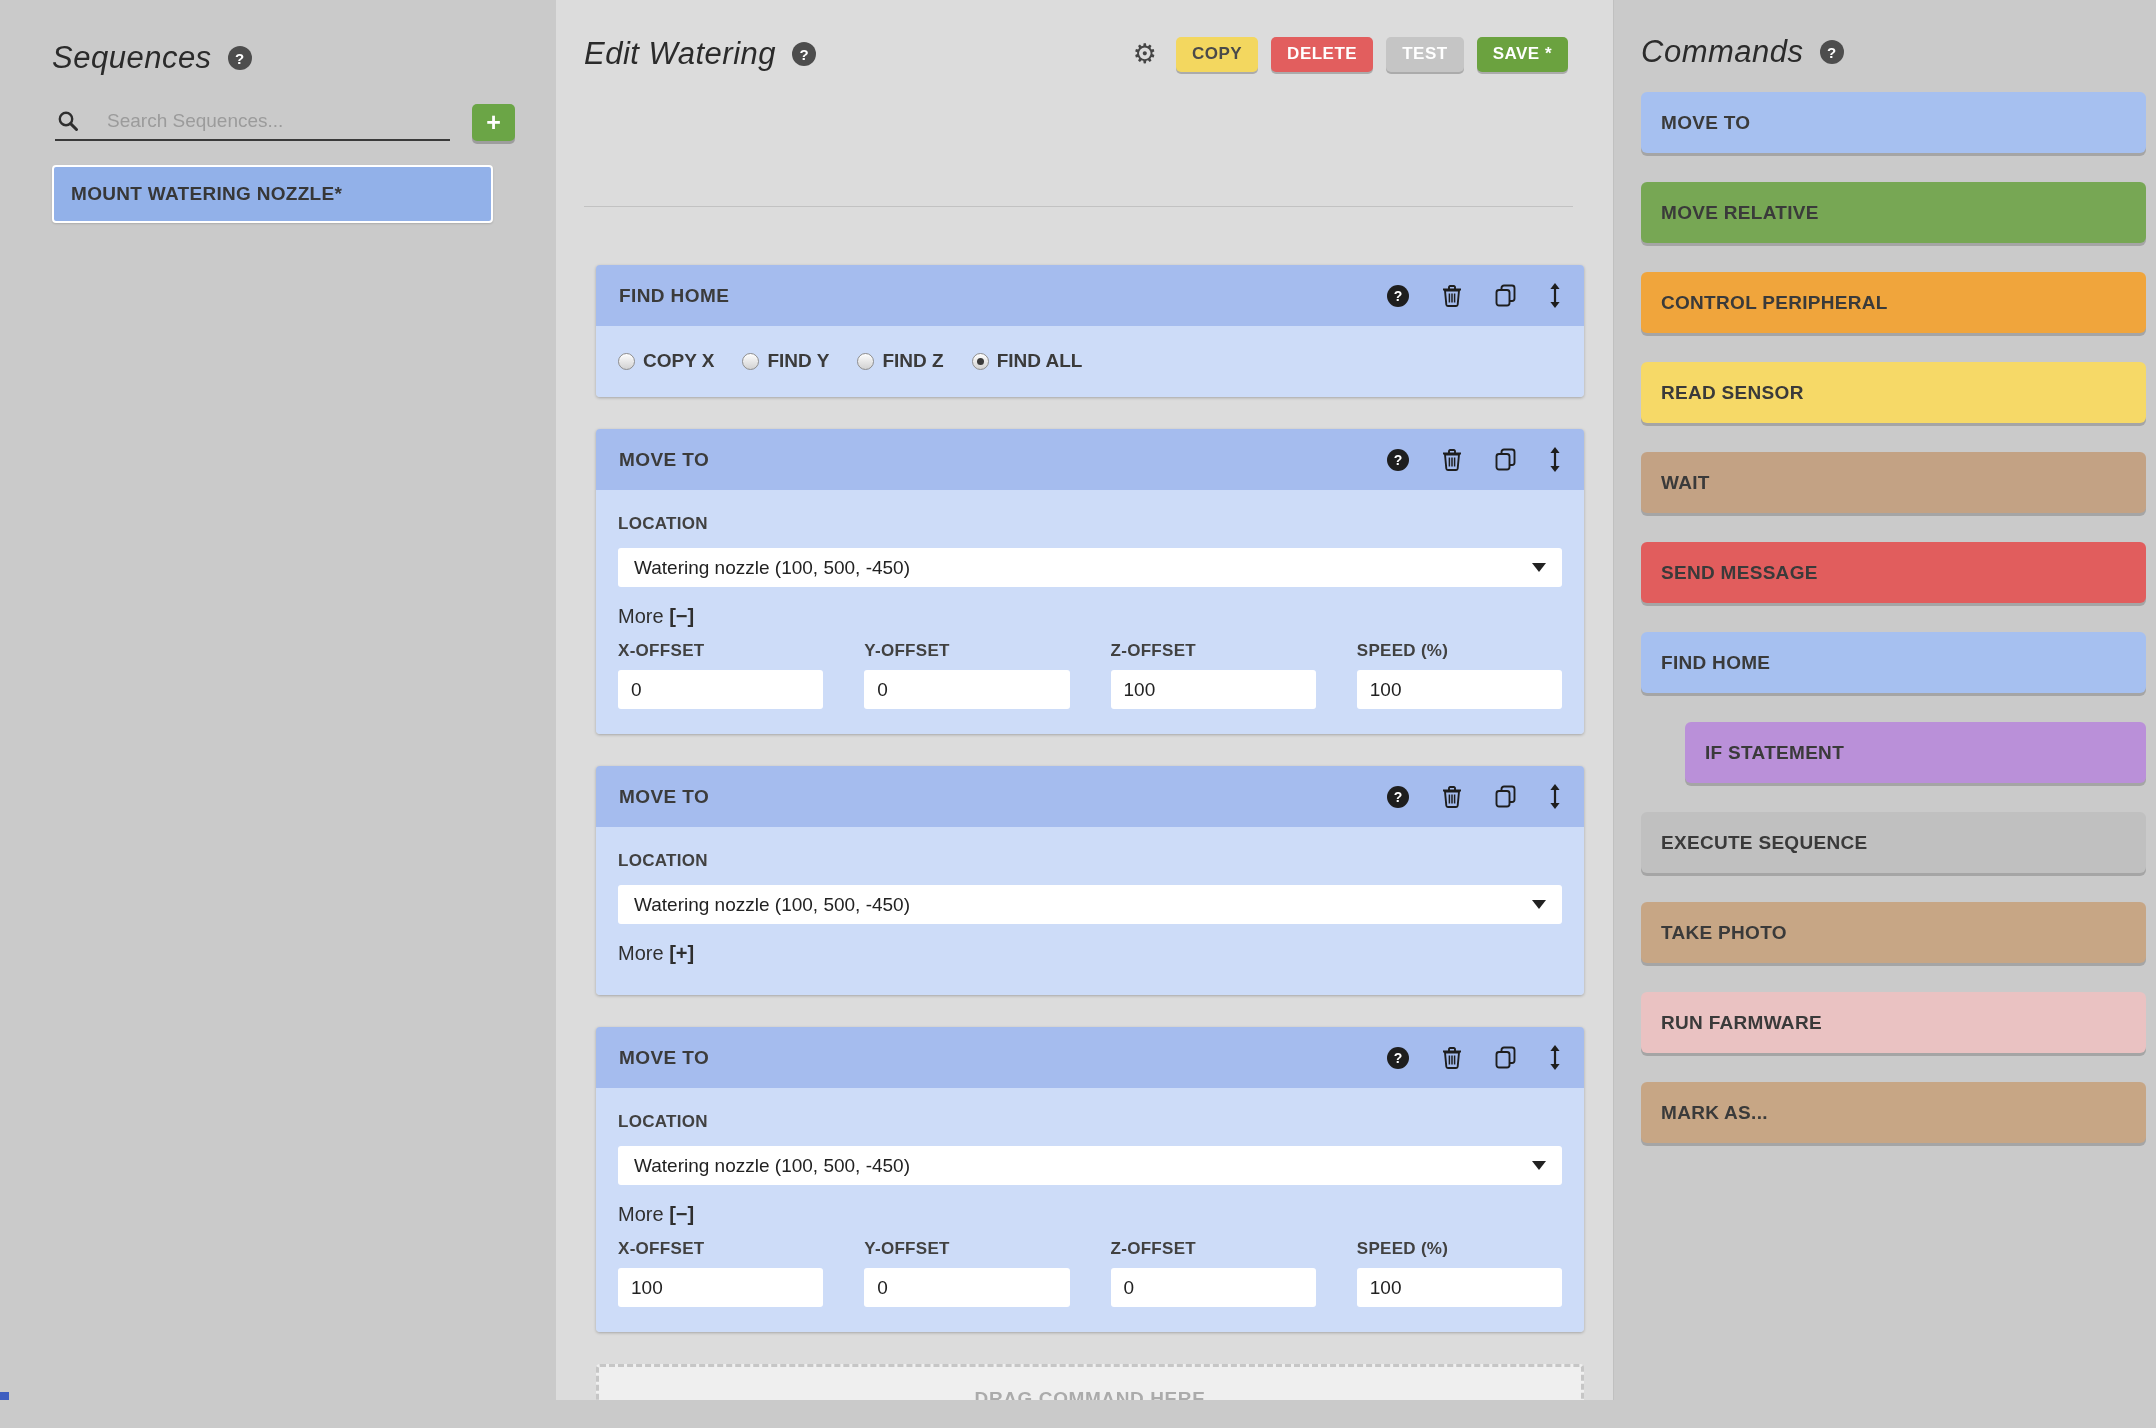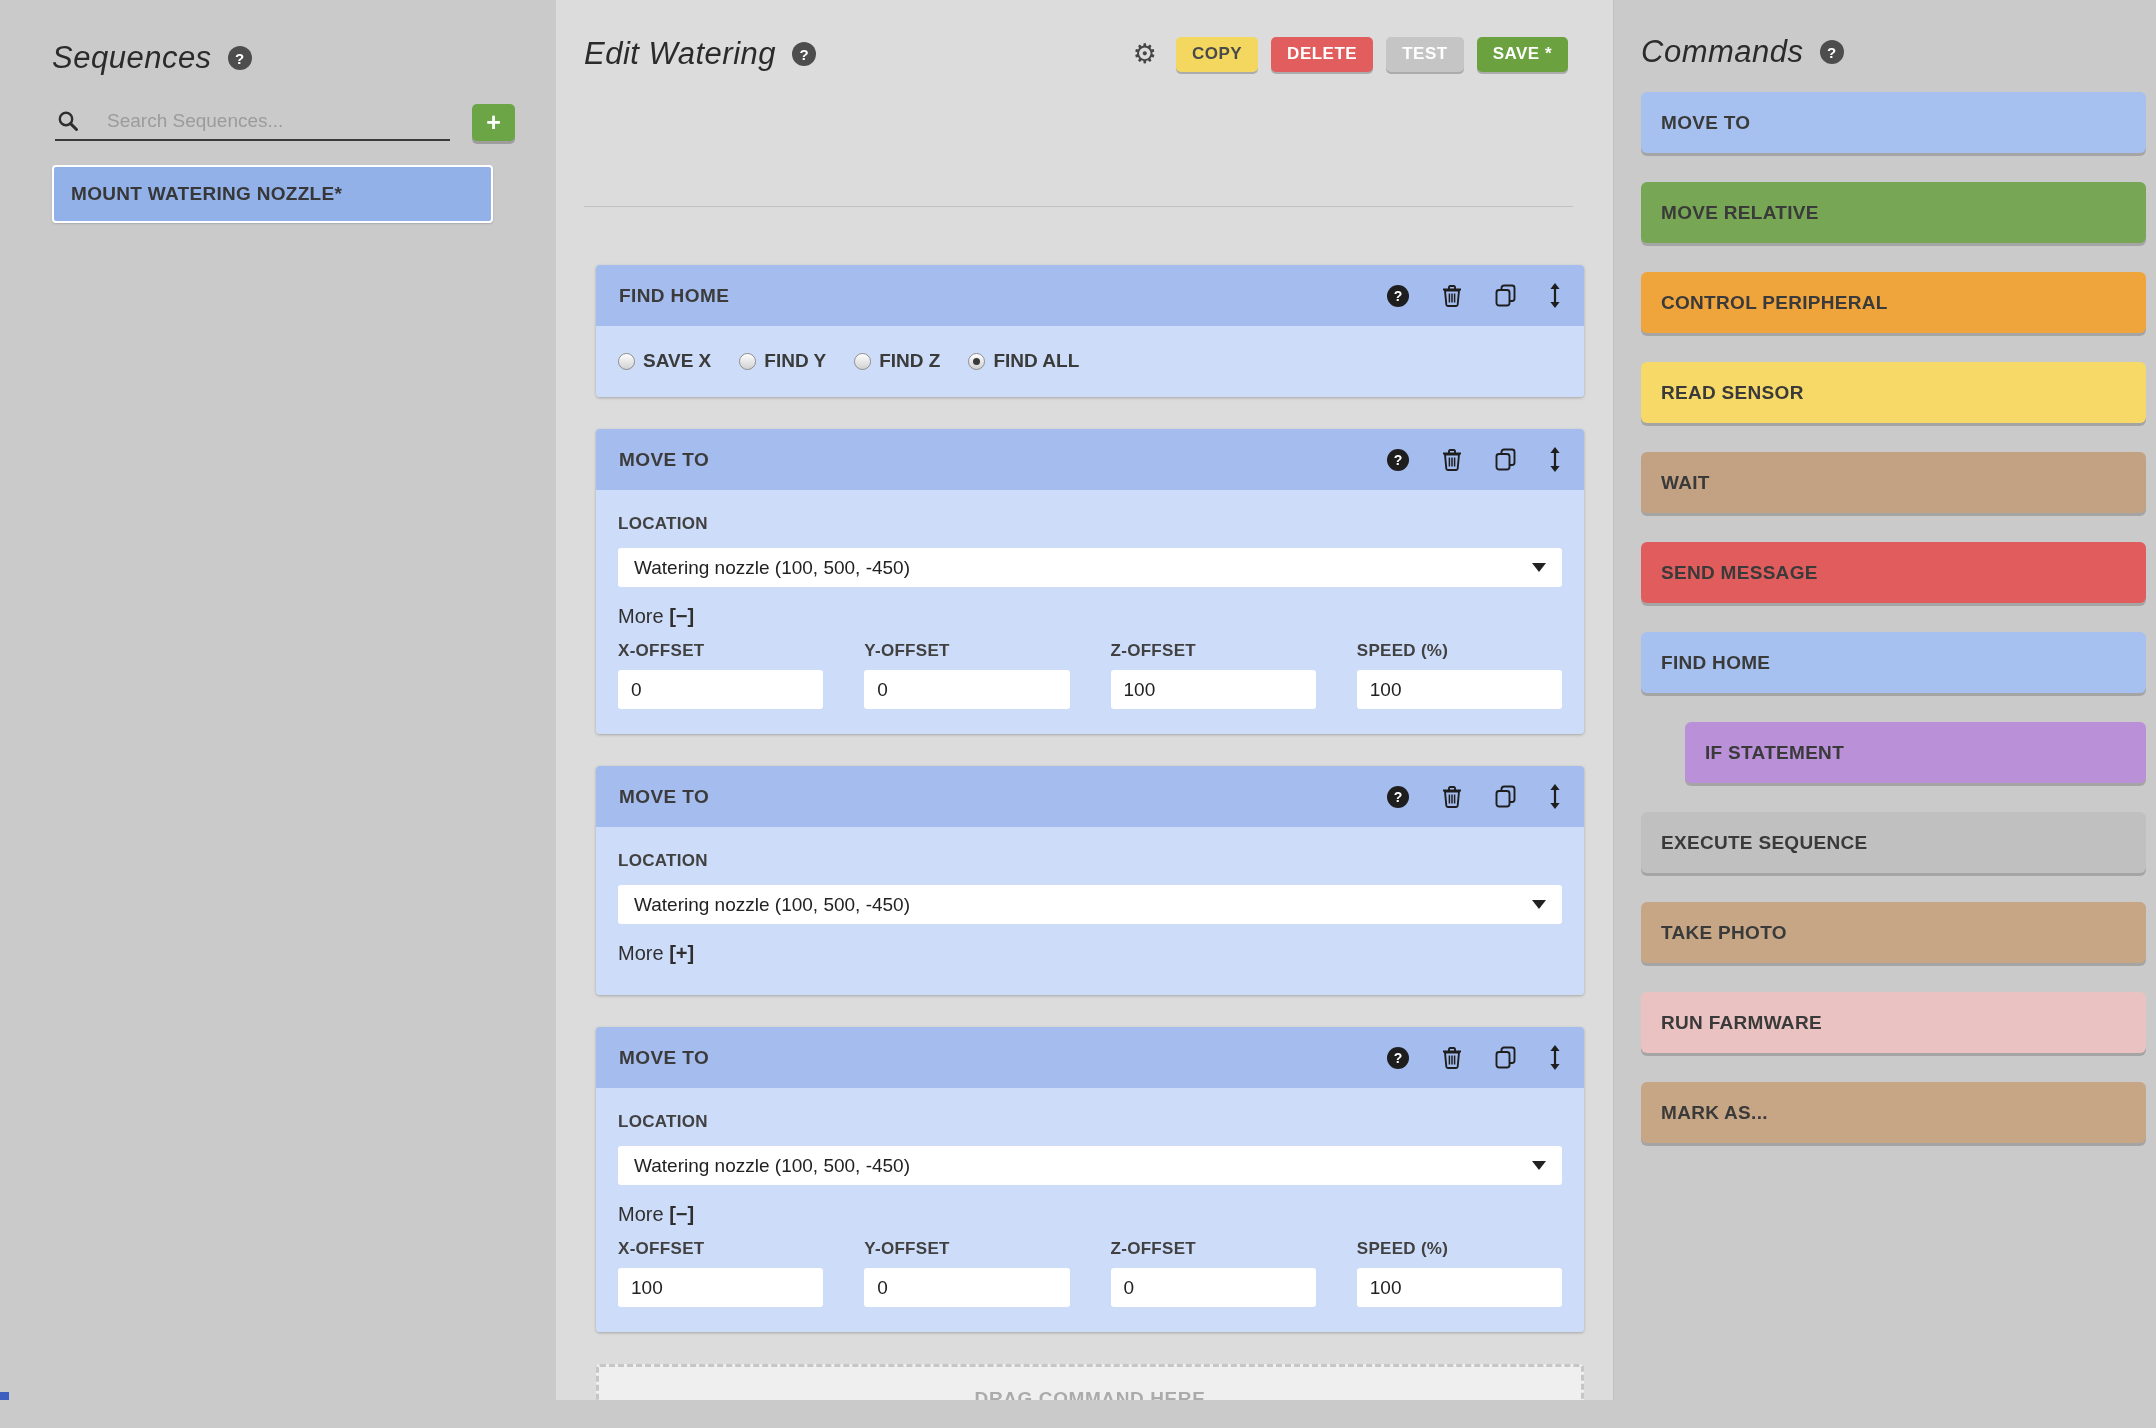--- a/index.html
+++ b/index.html
@@ -171,21 +171,21 @@
                   <path d="M6 0l4.6 6H1.4z" fill="#1e1e1e"></path>
                   <path d="M6 25l4.6-6H1.4z" fill="#1e1e1e"></path>
                 </svg>
             </span>
           </span>
         </header>
         <div class="step-body">
           <div class="radio-row">
             <span class="radio-opt">
               <span class="rb"></span>
-                <span>SAVE X</span>
+                <span>COPY X</span>
             </span>
             <span class="radio-opt">
               <span class="rb"></span>
                 <span>FIND Y</span>
             </span>
             <span class="radio-opt">
               <span class="rb"></span>
                 <span>FIND Z</span>
             </span>
             <span class="radio-opt">

